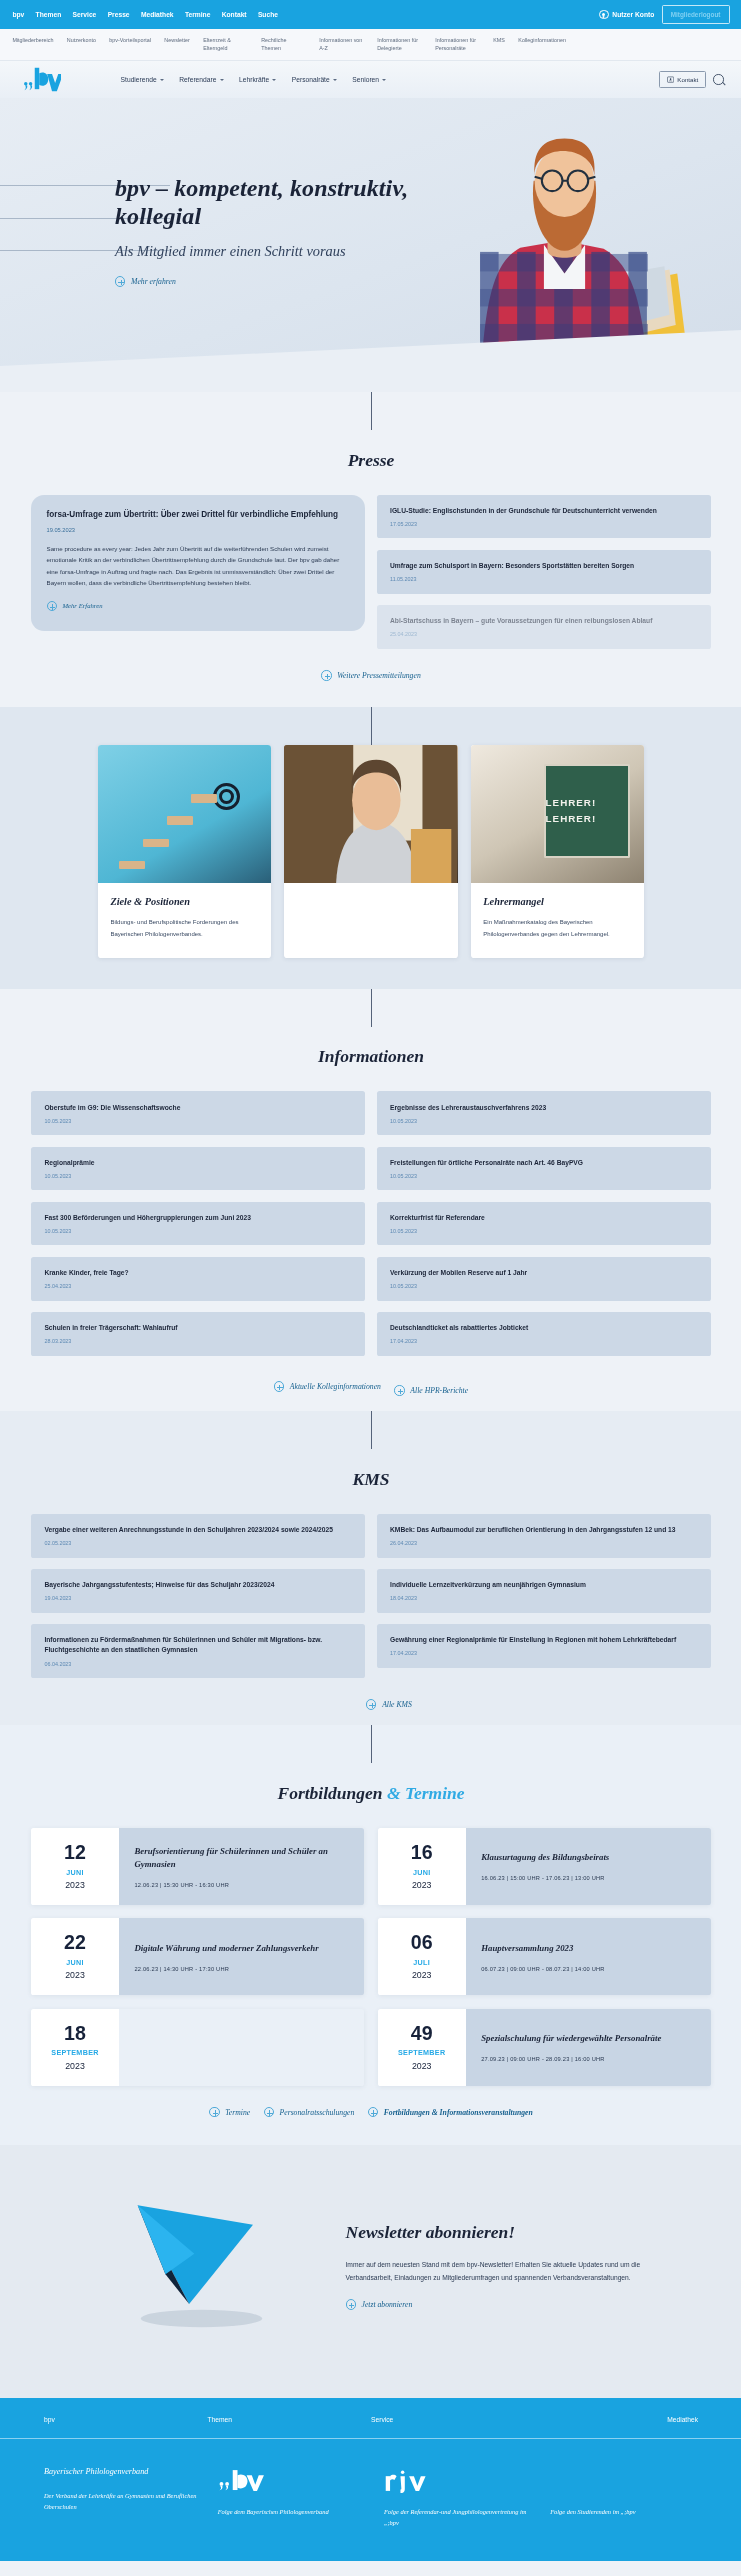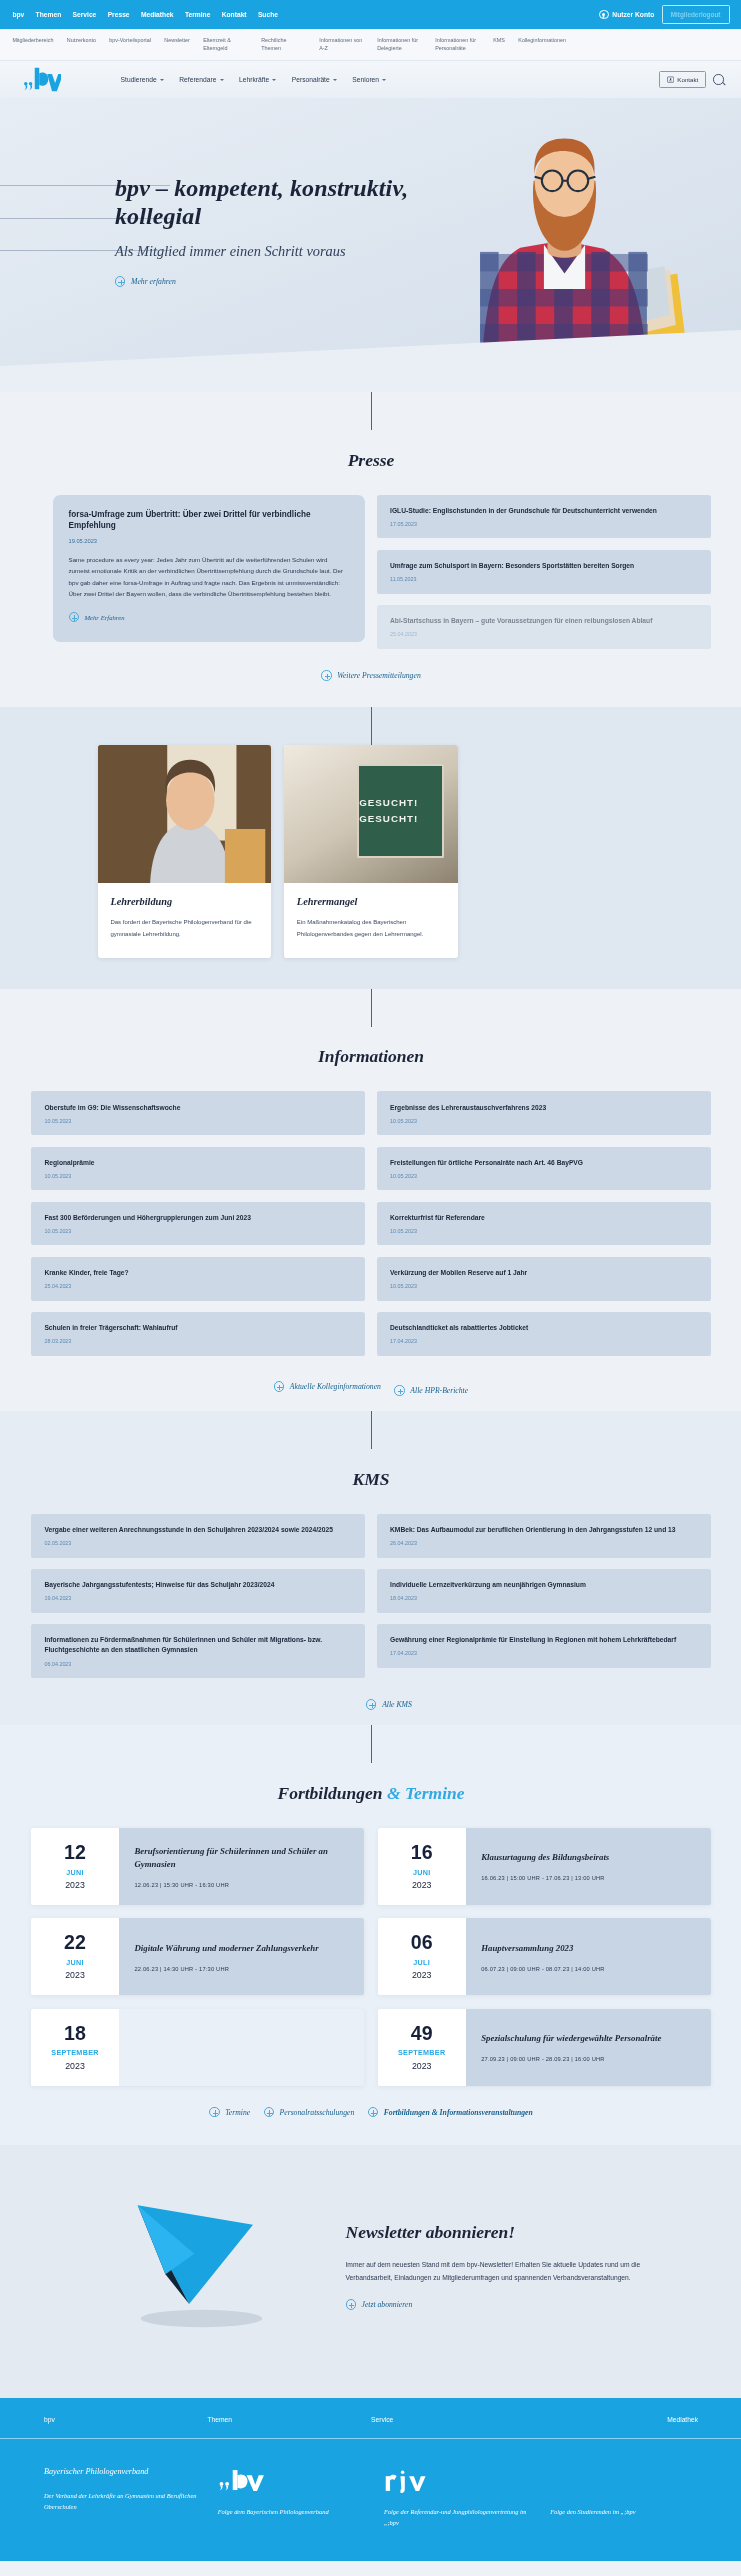--- a/index.html
+++ b/index.html
@@ -101,21 +101,21 @@
     font-family:"Liberation Serif", serif;font-weight:700;font-style:italic;
     font-size:17.5px;text-align:center;color:#1b2438;margin:19.6px 0 24px;
   }
   .sec-title .accent{color:#30aae4;}
 
   .press-wrap{background:#eef2f7;padding-bottom:26px;}
   .grid2{display:grid;grid-template-columns:1fr 1fr;gap:11.3px;max-width:680px;margin:0 auto;align-items:start;}
   .col{display:flex;flex-direction:column;gap:11.3px;}
 
   .card-feature{
-    background:#ccd8e6;border-radius:7px;padding:14.4px 15.5px 17.5px;margin-left:22px;
+    background:#ccd8e6;border-radius:13px;padding:14.4px 15.5px 17.5px;
   }
   .card-feature h3{font-size:8.2px;font-weight:700;line-height:1.35;color:#1b2438;}
   .card-date{font-size:5.7px;color:#3a6f9a;margin-top:7.2px;}
   .card-feature p{font-size:6.2px;line-height:1.85;color:#2b3a52;margin-top:9.3px;}
   .card-small{
     background:#ccd8e6;border-radius:2.6px;padding:11.3px 13.4px;
   }
   .card-small h3{font-size:6.7px;font-weight:700;line-height:1.5;color:#1b2438;}
   .card-small .card-date{margin-top:5.2px;font-size:5.4px;color:#5d89b3;}
   .card-faded{opacity:.55;}
@@ -380,41 +380,50 @@
       <span class="plus"></span>
       <span>Weitere Pressemitteilungen</span>
     </a>
   </div>
 </section>
 
 <section class="themen">
   <div class="vline"></div>
   <div class="grid3">
 
+    <a class="tcard">
+      <div class="img tc1">
+        <div class="target"></div>
+        <div class="step" style="left:12%;bottom:10%;width:26px;"></div>
+        <div class="step" style="left:26%;bottom:26%;width:26px;"></div>
+        <div class="step" style="left:40%;bottom:42%;width:26px;"></div>
+        <div class="step" style="left:54%;bottom:58%;width:26px;"></div>
+      </div>
+      <div class="body">
+        <h4>Ziele &amp; Positionen</h4>
+        <p>Bildungs- und Berufspolitische Forderungen des Bayerischen Philologenverbandes.</p>
+      </div>
+    </a>
 
     <a class="tcard">
       <div class="img tc2">
         <svg viewBox="0 0 300 268" width="100%" height="100%" preserveAspectRatio="xMidYMid slice" aria-hidden="true">
           <rect width="300" height="268" fill="#6b5236"></rect>
           <rect x="120" y="0" width="120" height="180" fill="#e8dfcd"></rect>
           <path d="M90 268 c0-80 30-120 70-120 s70 40 70 120z" fill="#cfd2d6"></path>
           <ellipse cx="160" cy="110" rx="42" ry="52" fill="#e9bd97"></ellipse>
           <path d="M118 98 c0-48 84-48 84 0 c6-40-16-58-42-58s-48 18-42 58z" fill="#5d4631"></path>
           <rect x="220" y="160" width="70" height="108" fill="#d8a558"></rect>
         </svg>
       </div>
-      <div class="body">
-        <h4>Lehrerbildung</h4>
-        <p>Das fordert der Bayerische Philologenverband für die gymnasiale Lehrerbildung.</p>
-      </div>
     </a>
 
     <a class="tcard">
       <div class="img tc3">
-        <div class="chalk">GESUCHT! GESUCHT!</div>
+        <div class="chalk">LEHRER! LEHRER!</div>
       </div>
       <div class="body">
         <h4>Lehrermangel</h4>
         <p>Ein Maßnahmenkatalog des Bayerischen Philologenverbandes gegen den Lehrermangel.</p>
       </div>
     </a>
 
   </div>
 </section>
 

